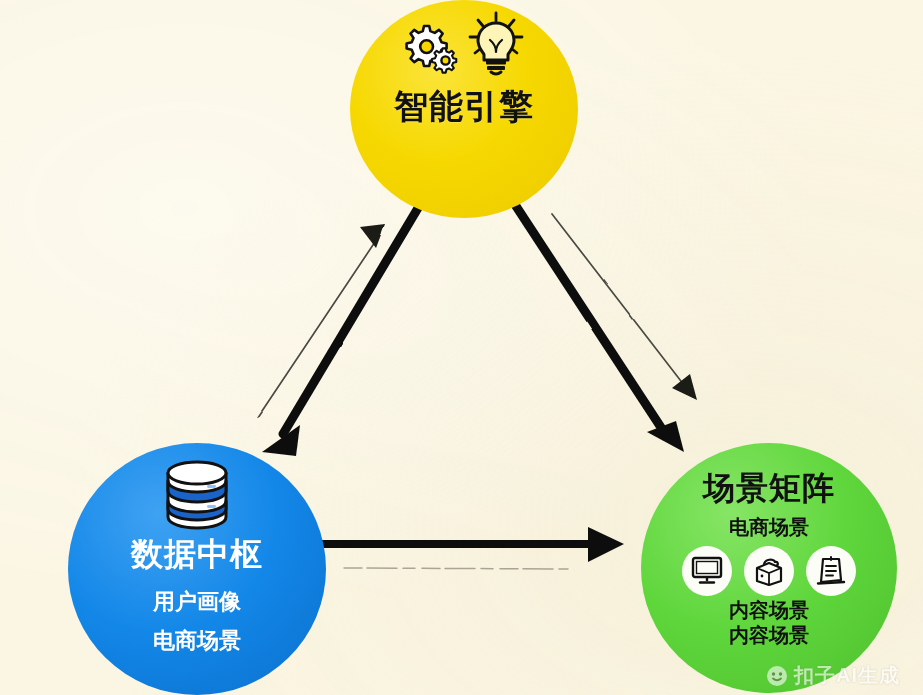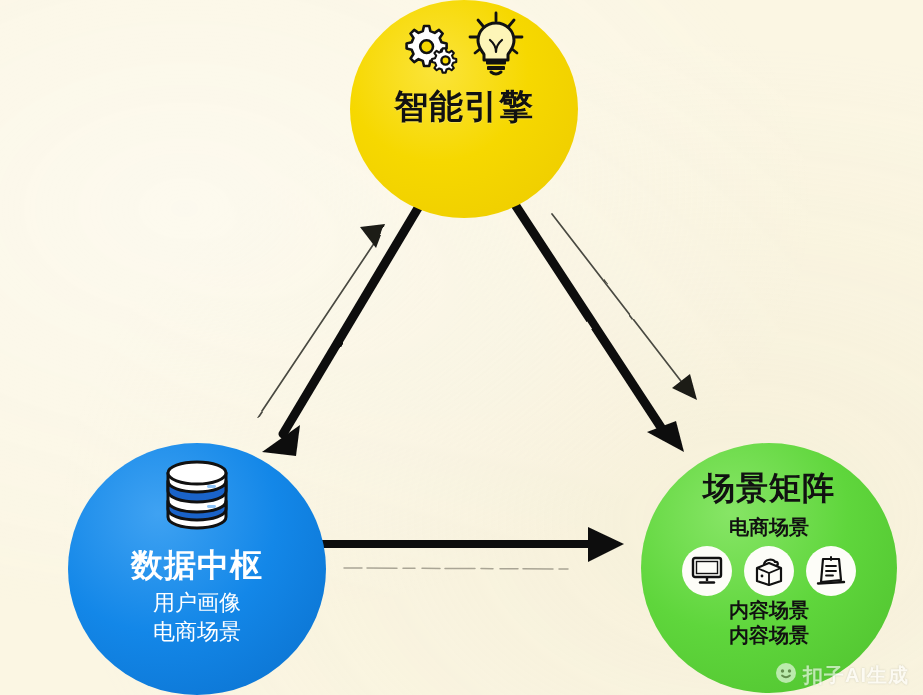--- a/index.html
+++ b/index.html
@@ -79,28 +79,28 @@
     height: 252px;
     background:
       radial-gradient(circle at 35% 28%, #3fa2f2 0%, #1387e8 48%, #0a6fcc 100%);
     padding-top: 16px;
   }
   .node-data .title {
     font-size: 32px;
     font-weight: bold;
     color: #ffffff;
     letter-spacing: 1px;
-    margin-top: 13px;
+    margin-top: 2px;
   }
   .node-data .sub {
     font-size: 22px;
-    font-weight: normal;
+    font-weight: bold;
     color: #ffffff;
     line-height: 1.22;
-    margin-top: 2px;
+    margin-top: 12px;
   }
 
   
   .node-scene {
     left: 641px;
     top: 443px;
     width: 256px;
     height: 250px;
     background:
       radial-gradient(circle at 35% 28%, #87e566 0%, #5fd63c 48%, #4ec02d 100%);
@@ -132,24 +132,24 @@
     height: 50px;
     border-radius: 50%;
     background: #fdfdf8;
     display: flex;
     align-items: center;
     justify-content: center;
   }
 
   .watermark {
     position: absolute;
-    right: 14px;
+    right: 23px;
     bottom: 6px;
     display: flex;
-    align-items: flex-start;
+    align-items: center;
     gap: 6px;
     opacity: 0.62;
   }
   .watermark-text {
     font-size: 20px;
     font-weight: bold;
     color: #ffffff;
     letter-spacing: 1px;
     text-shadow: 0 0 2px rgba(120,120,100,0.55);
   }

